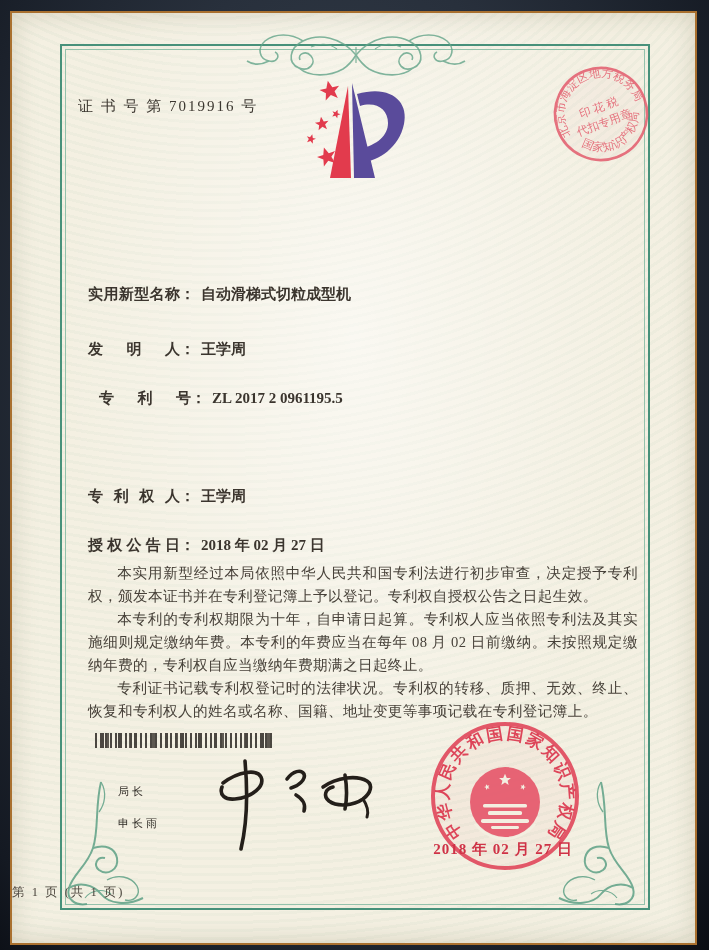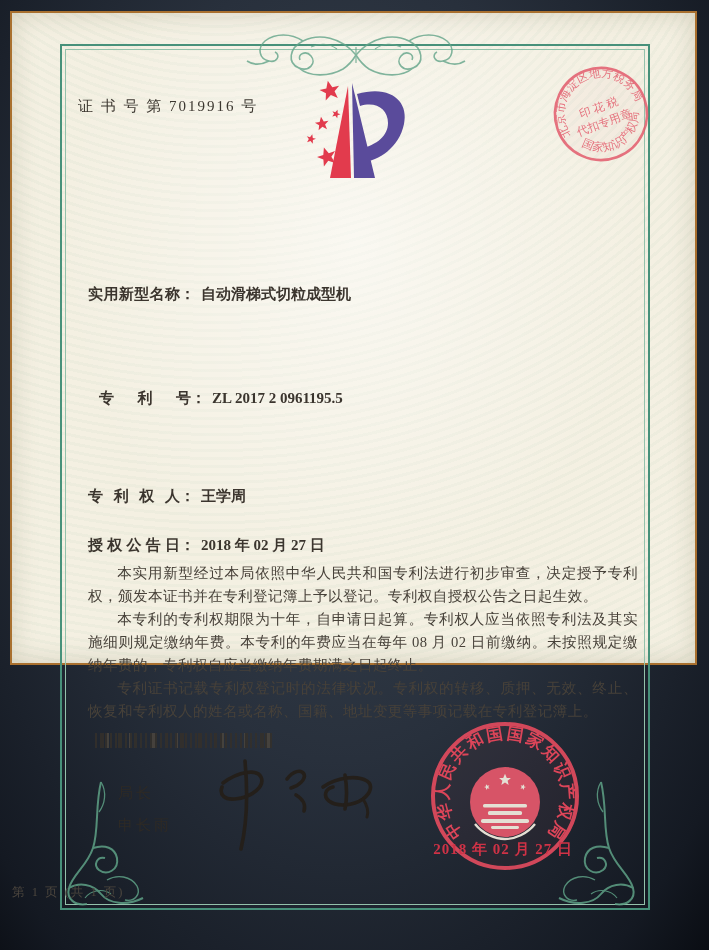--- a/index.html
+++ b/index.html
@@ -2,21 +2,21 @@
 <html><head>
 <meta charset="utf-8">
 <style>
   html,body{margin:0;padding:0;}
   body{
     width:709px;height:950px;position:relative;overflow:hidden;
     background:radial-gradient(ellipse at 48% 38%, #3a4450 0%, #28303c 48%, #141922 88%, #0a0d13 100%);
     font-family:"Liberation Serif","DejaVu Serif",serif;
   }
   .paper{
-    position:absolute;left:10px;top:11px;width:687px;height:654px;
+    position:absolute;left:10px;top:11px;width:687px;height:934px;
     box-sizing:border-box;border:2px solid #a9702f;
     background:
       radial-gradient(ellipse at 50% 35%, rgba(255,255,255,.55) 0%, rgba(255,255,255,0) 60%),
       repeating-radial-gradient(circle at 30% -40%, rgba(126,176,146,.055) 0 3px, rgba(0,0,0,0) 3px 8px),
       #f4f0e2;
     box-shadow:inset 0 0 26px rgba(120,110,80,.25);
   }
   .inner-border{
     position:absolute;left:48px;top:31px;width:590px;height:866px;
     box-sizing:border-box;border:2.5px solid #47917a;
@@ -35,21 +35,21 @@
   .bodytext{left:76px;top:549px;width:550px;font-size:14.6px;line-height:23px;
             color:#474139;text-align:justify;}
   .bodytext p{margin:0;text-indent:2em;letter-spacing:.4px;}
   .barcode{
     left:83px;top:720px;width:177px;height:15px;opacity:.88;
     background:
       repeating-linear-gradient(90deg,#34302b 0 2px,rgba(0,0,0,0) 2px 5px),
       repeating-linear-gradient(90deg,rgba(0,0,0,0) 0 7px,#34302b 7px 9px,rgba(0,0,0,0) 9px 16px),
       repeating-linear-gradient(90deg,rgba(0,0,0,0) 0 11px,#4a453e 11px 14px,rgba(0,0,0,0) 14px 23px);
   }
-  .director{left:106px;font-size:15px;color:#2e2a25;letter-spacing:3px;}
+  .director{left:106px;font-size:11px;color:#2e2a25;letter-spacing:3px;}
   .d1{top:771px;} .d2{top:803px;}
   .sig{left:183px;top:740px;}
   .seal{left:405px;top:695px;width:176px;height:176px;}
   .seal-date{left:408px;top:827px;width:166px;text-align:center;font-size:15px;
              font-weight:bold;color:#cf3246;letter-spacing:1px;white-space:nowrap;}
   .footer{left:0;right:0;top:871px;text-align:left;font-size:12.5px;color:#4c463e;letter-spacing:2px;}
   .stamp{left:534px;top:46px;width:110px;height:110px;transform:rotate(-20deg);opacity:.82;}
   .flourish-bl{left:43px;top:765px;}
   .flourish-br{left:531px;top:765px;transform:scaleX(-1);}
   .flourish-top{left:233px;top:12px;}
@@ -128,20 +128,23 @@
     <g fill="#e25668" font-size="11.5" text-anchor="middle" font-family="Liberation Serif, DejaVu Serif, serif">
       <text x="55" y="52">印 花 税</text>
       <text x="55" y="68">代扣专用章</text>
     </g>
   </svg>
 
 
   <div class="abs field f0">
     <span class="lab">实用新型名称</span><span class="colon">：</span><span>自动滑梯式切粒成型机</span>
   </div>
+  <div class="abs field f1">
+    <span class="lab">发明人</span><span class="colon">：</span><span>王学周</span>
+  </div>
   <div class="abs field f2">
     <span class="lab">专利号</span><span class="colon">：</span><span>ZL 2017 2 0961195.5</span>
   </div>
   <div class="abs field f4">
     <span class="lab">专利权人</span><span class="colon">：</span><span>王学周</span>
   </div>
   <div class="abs field f5">
     <span class="lab">授权公告日</span><span class="colon">：</span><span>2018 年 02 月 27 日</span>
   </div>
 

